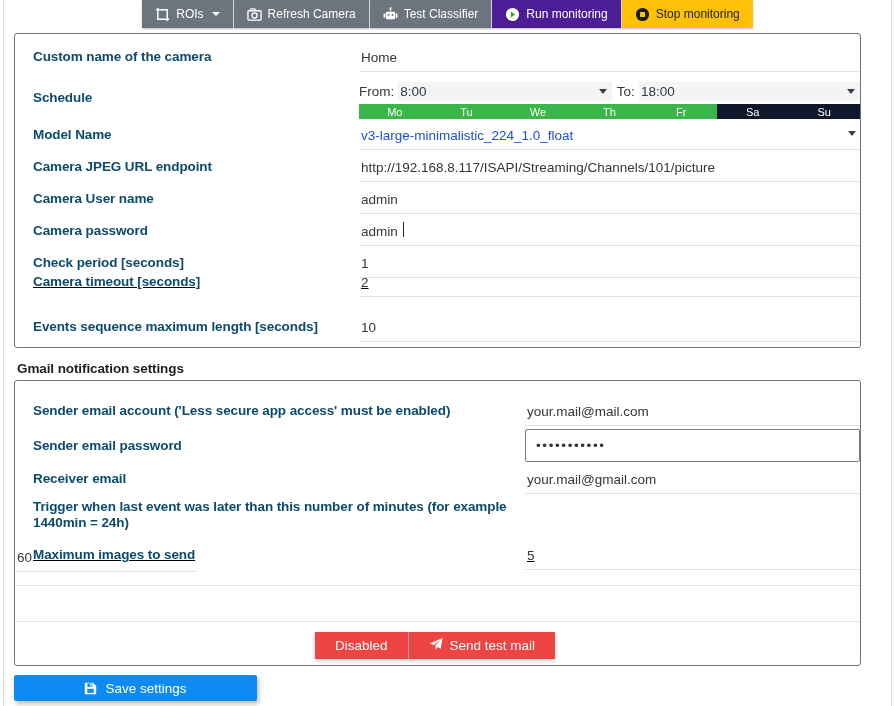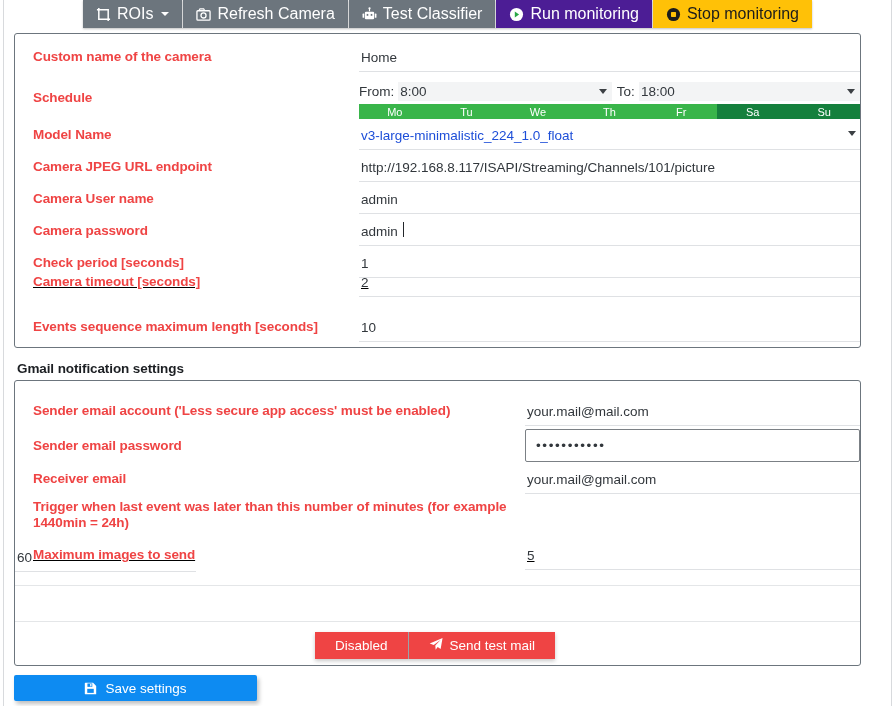--- a/index.html
+++ b/index.html
@@ -44,21 +44,21 @@
     align-items: flex-start;
   }
   .tb-btn {
     height: 28px;
     display: inline-flex;
     align-items: center;
     gap: 6px;
     padding: 0 13px;
     border: none;
     font-family: "Liberation Sans", sans-serif;
-    font-size: 16px;
+    font-size: 12px;
     line-height: 1;
     color: #ffffff;
     background: #6c757d;
     cursor: pointer;
     white-space: nowrap;
     border-right: 1px solid #e8e9ea;
     box-shadow: 0 1px 2px rgba(0,0,0,.25);
   }
   .tb-btn.run  { background: #4c1d95; border-right-color: #e8e9ea; }
   .tb-btn.stop { background: #ffc107; color: #1c1c1c; border-right: none; }
@@ -100,21 +100,21 @@
     width: 845px;
     display: flex;
     align-items: flex-start;
   }
   .lbl {
     width: 344px;
     padding-left: 18px;
     padding-right: 8px;
     font-size: 13.5px;
     font-weight: bold;
-    color: #ef4444;
+    color: #0c4a6e;
     line-height: 16px;
     letter-spacing: -0.1px;
   }
   .lbl.wide { width: 510px; }
   .fld { flex: 1 1 auto; position: relative; }
 
   
   .u-input {
     display: block;
     width: 100%;
@@ -213,21 +213,21 @@
     flex: 1 1 0;
     text-align: center;
     font-size: 11px;
     line-height: 15px;
     color: #ffffff;
     cursor: pointer;
     border: none;
     font-family: "Liberation Sans", sans-serif;
   }
   .day.on  { background: #39b54a; }
-  .day.off { background: #15803d; }
+  .day.off { background: #0f172a; }
 
   
   .hr-full {
     position: absolute;
     left: 0;
     width: 845px;
     height: 1px;
     background: #e4e6e8;
   }
 

